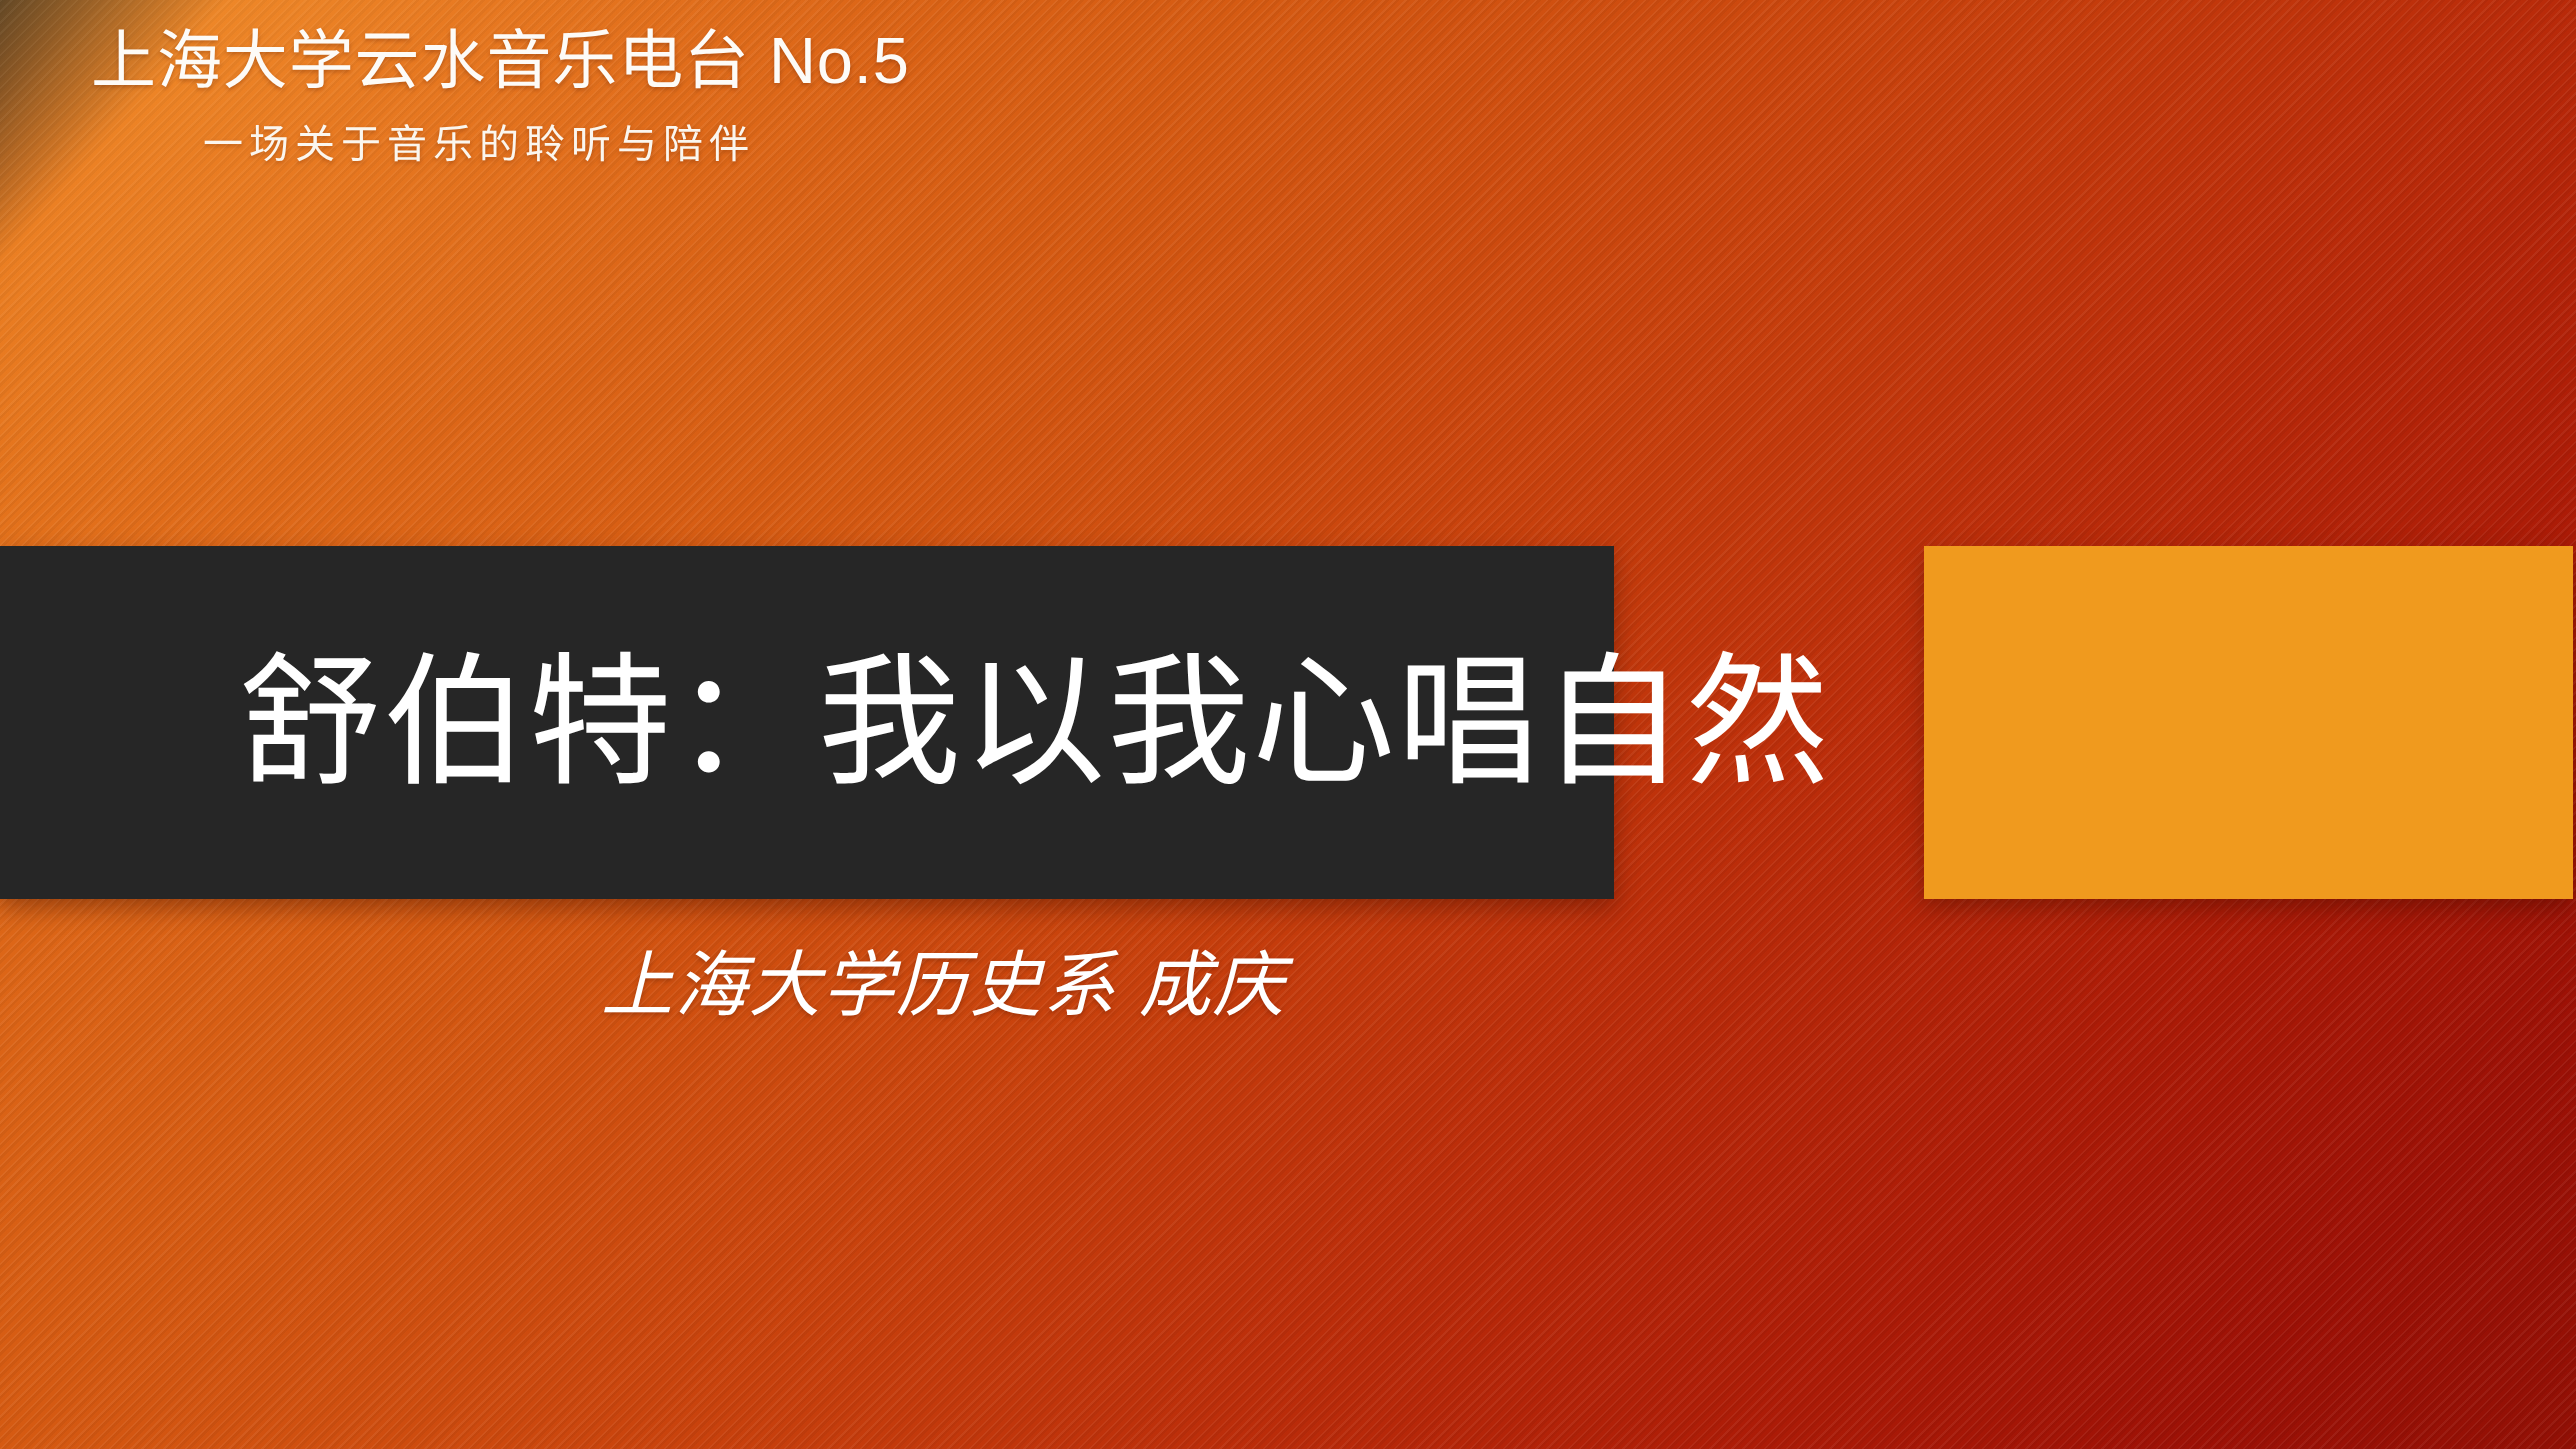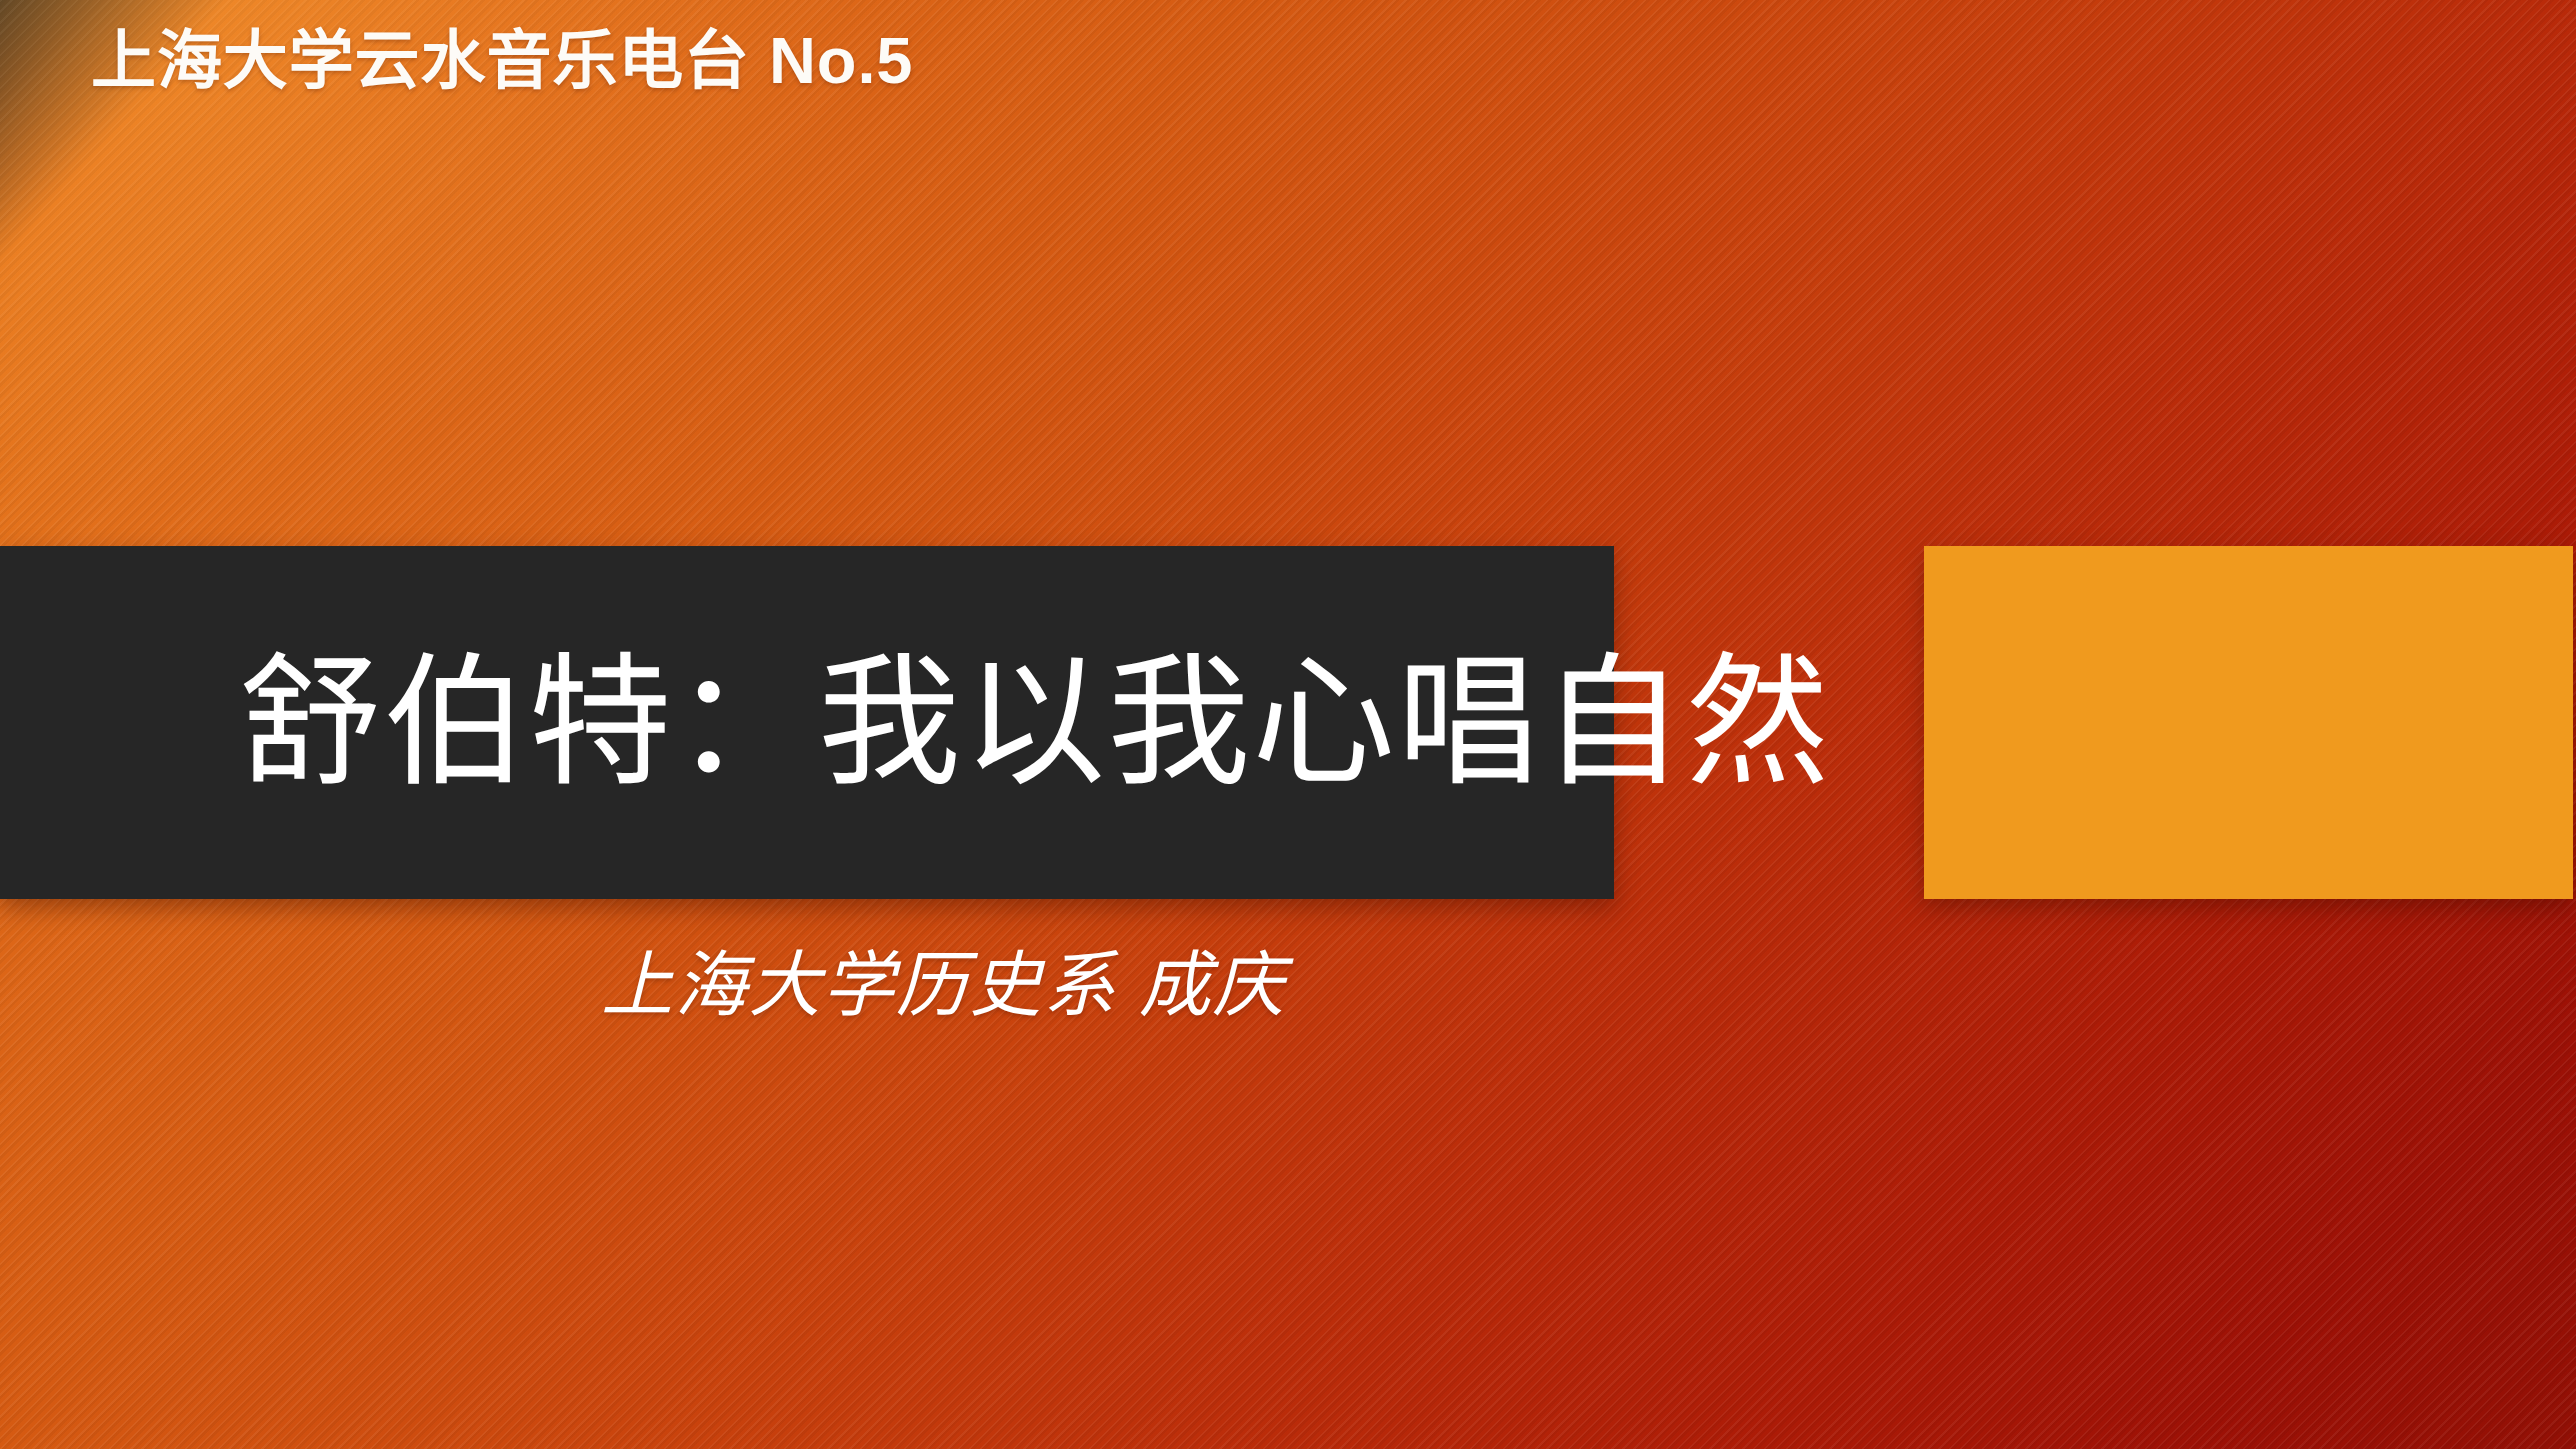--- a/index.html
+++ b/index.html
@@ -66,21 +66,21 @@
 
   
   .header {
     left: 91px;
     top: 26px;
     z-index: 6;
   }
   .header-title {
     color: #fdfbf7;
     font-size: 65px;
-    font-weight: 700;
+    font-weight: 400;
     letter-spacing: 0.9px;
     line-height: 1.08;
     white-space: nowrap;
     text-shadow: 0 1.7px 4.3px rgba(90, 25, 0, 0.32);
   }
   .header-sub {
     margin-top: 15.5px;
     margin-left: 112px;
     color: #fbf6ee;
     font-family: "Liberation Serif", "DejaVu Serif", serif;
@@ -177,20 +177,21 @@
     text-shadow: 0 1.7px 5.2px rgba(80, 20, 0, 0.35);
   }
 </style>
 </head>
 <body>
 
 <div class="slide">
 
   <div class="layer header">
     <div class="header-title">上海大学云水音乐电台 No.5</div>
+    <div class="header-sub">一场关于音乐的聆听与陪伴</div>
   </div>
 
 
   <div class="layer title-bar">
     <div class="title-text">舒伯特：我以我心唱自然</div>
   </div>
 
   <div class="layer accent-block"></div>
 
   <div class="layer presenter">

